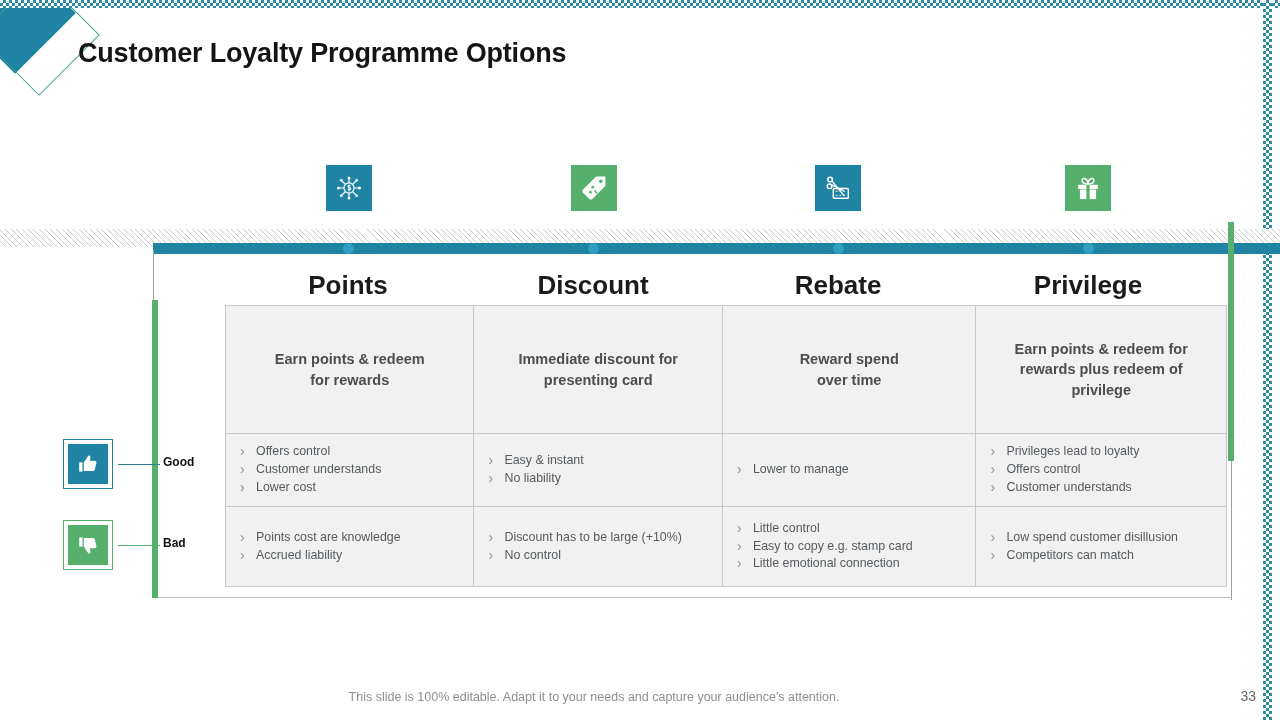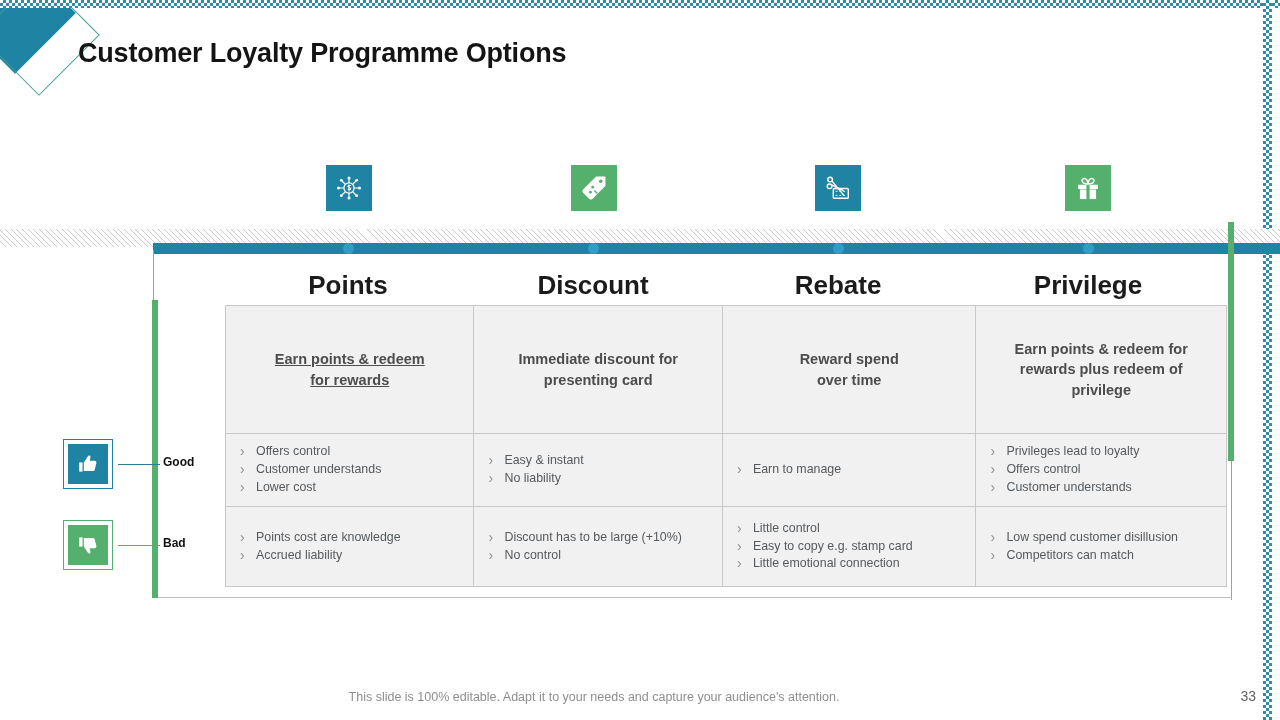--- a/index.html
+++ b/index.html
@@ -231,21 +231,21 @@
 <div class="green-bar-right"></div>
 
 <div class="col-title" style="left:248px;">Points</div>
 <div class="col-title" style="left:493px;">Discount</div>
 <div class="col-title" style="left:738px;">Rebate</div>
 <div class="col-title" style="left:988px;">Privilege</div>
 
 <table class="tbl">
   <tbody>
       <tr>
-    <td class="desc-cell" style="width:245px;text-decoration:underline;">
+    <td class="desc-cell" style="width:245px;">
       <div>Earn points &amp; redeem</div>
       <div>for rewards</div>
     </td>
     <td class="desc-cell" style="width:245px;margin-top:24px;">
       <div>Immediate discount for</div>
       <div>presenting card</div>
     </td>
     <td class="desc-cell" style="width:250px;">
       <div>Reward spend</div>
       <div>over time</div>
@@ -266,21 +266,21 @@
           </ul>
         </td>
     <td class="list-cell">
           <ul class="bul">
             <li>Easy &amp; instant</li>
             <li>No liability</li>
           </ul>
         </td>
     <td class="list-cell">
           <ul class="bul">
-            <li>Earn to manage</li>
+            <li>Lower to manage</li>
           </ul>
         </td>
     <td class="list-cell">
           <ul class="bul">
             <li>Privileges lead to loyalty</li>
             <li>Offers control</li>
             <li>Customer understands</li>
           </ul>
         </td>
   </tr>

